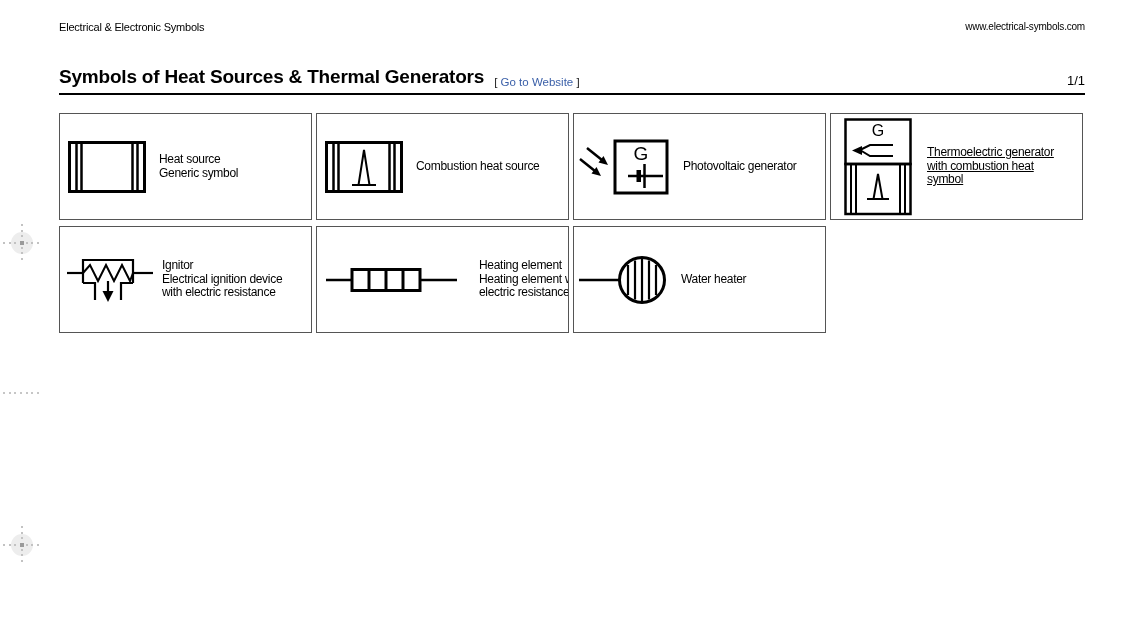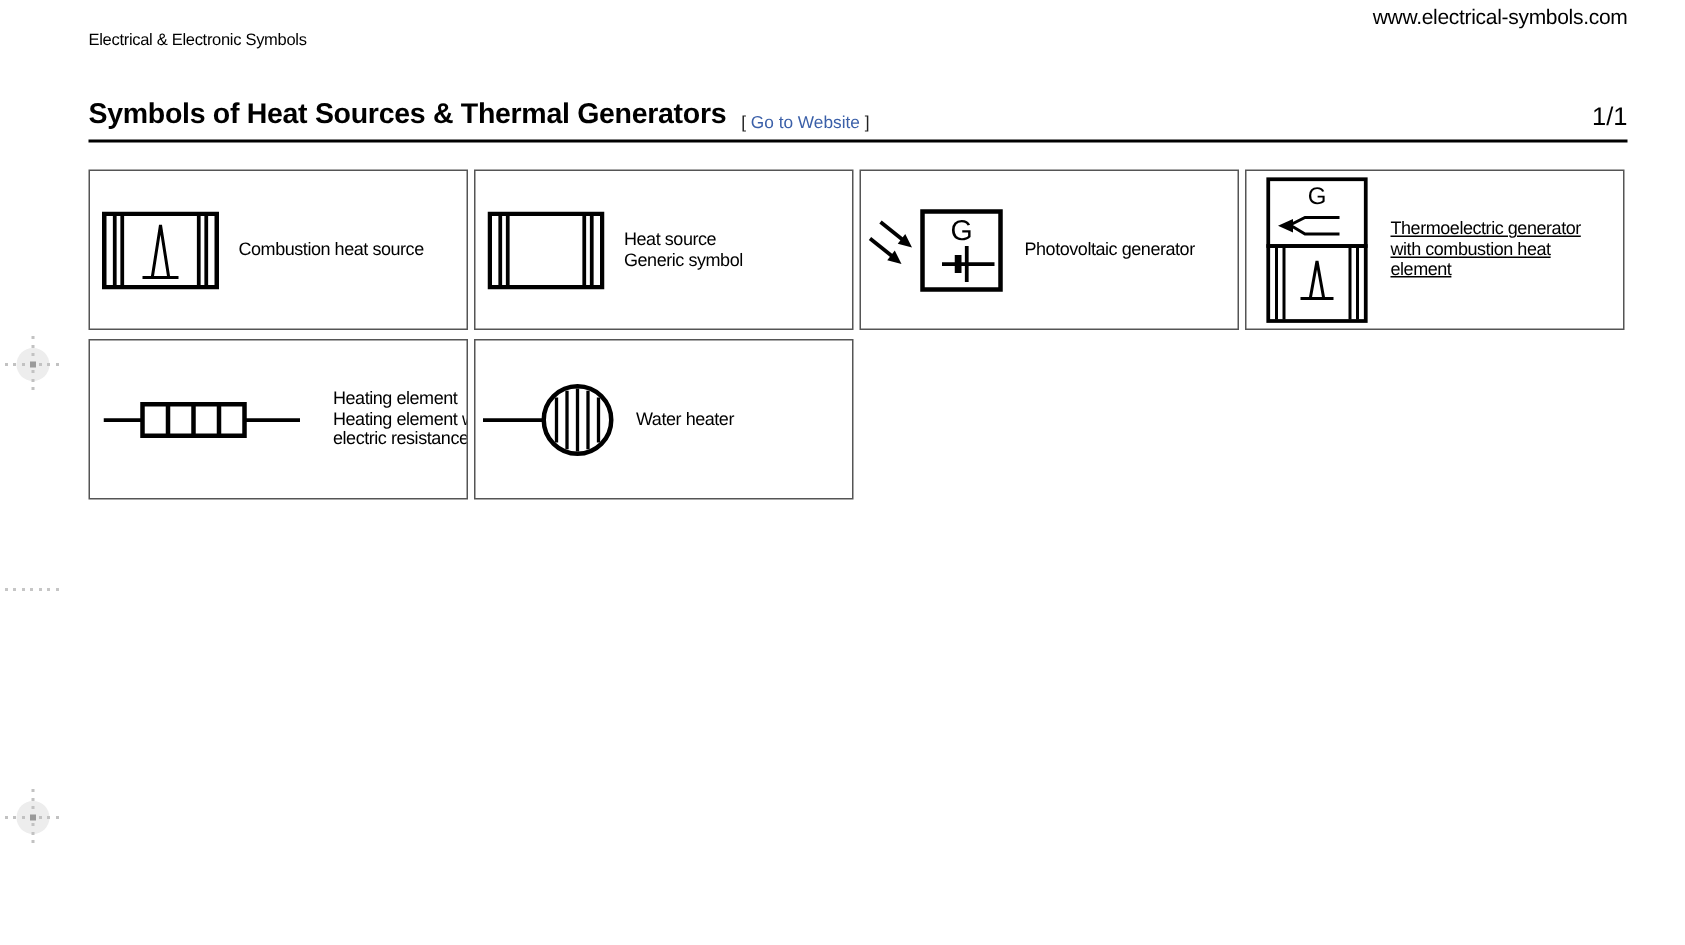--- a/index.html
+++ b/index.html
@@ -3,27 +3,27 @@
 <meta charset="utf-8">
 <style>
   html,body { margin:0; padding:0; }
   body {
     width:1123px; height:630px; position:relative;
     background:#ffffff; color:#000;
     font-family:"Liberation Sans", sans-serif;
     overflow:hidden;
   }
   .hdr-left  { position:absolute; left:59px;  top:21px; font-size:11px; letter-spacing:-0.2px; }
-  .hdr-right { position:absolute; right:38px; top:3px; font-size:14px; letter-spacing:-0.2px; }
+  .hdr-right { position:absolute; right:38px; top:21px; font-size:10px; letter-spacing:-0.2px; }
 
   .title-row { position:absolute; left:59px; right:38px; top:66px; display:flex; align-items:flex-end; }
   .page-title { font-size:19px; font-weight:bold; letter-spacing:-0.2px; white-space:nowrap; }
   .title-link { margin-left:10px; font-size:11.5px; white-space:nowrap; color:#222; }
   .title-link a { color:#3a5fa8; cursor:pointer; }
-  .page-num { margin-left:auto; font-size:17px; }
+  .page-num { margin-left:auto; font-size:13px; }
 
   .rule { position:absolute; left:59px; right:38px; top:93px; height:2px; background:#000; }
 
   .grid { position:absolute; left:59px; top:113px; }
   .row { display:flex; }
   .row + .row { margin-top:6px; }
   .cell {
     width:253px; height:107px; box-sizing:border-box;
     border:1px solid #555; background:#fff;
     display:flex; align-items:center; overflow:hidden;
@@ -77,39 +77,39 @@
 
   <div class="row">
 
     <div class="cell">
       <svg class="sym ml8" width="78" height="52" viewBox="0 0 78 52">
         <rect x="1.5" y="1.5" width="75" height="49" stroke-width="3"></rect>
         <line x1="8.5" y1="2" x2="8.5" y2="50" stroke-width="2.5"></line>
         <line x1="13.5" y1="2" x2="13.5" y2="50" stroke-width="2.5"></line>
         <line x1="64.5" y1="2" x2="64.5" y2="50" stroke-width="2.5"></line>
         <line x1="69.5" y1="2" x2="69.5" y2="50" stroke-width="2.5"></line>
-        <polygon points="39,9 33.5,44 44.5,44" stroke-width="2"></polygon>
-        <line x1="27" y1="44" x2="51" y2="44" stroke-width="2"></line>
       </svg>
       <div class="txt tg13">
-        <div>Combustion heat source</div>
+        <div>Heat source</div>
+        <div>Generic symbol</div>
       </div>
     </div>
 
     <div class="cell">
       <svg class="sym ml8" width="78" height="52" viewBox="0 0 78 52">
         <rect x="1.5" y="1.5" width="75" height="49" stroke-width="3"></rect>
         <line x1="8.5" y1="2" x2="8.5" y2="50" stroke-width="2.5"></line>
         <line x1="13.5" y1="2" x2="13.5" y2="50" stroke-width="2.5"></line>
         <line x1="64.5" y1="2" x2="64.5" y2="50" stroke-width="2.5"></line>
         <line x1="69.5" y1="2" x2="69.5" y2="50" stroke-width="2.5"></line>
+        <polygon points="39,9 33.5,44 44.5,44" stroke-width="2"></polygon>
+        <line x1="27" y1="44" x2="51" y2="44" stroke-width="2"></line>
       </svg>
       <div class="txt tg13">
-        <div>Heat source</div>
-        <div>Generic symbol</div>
+        <div>Combustion heat source</div>
       </div>
     </div>
 
     <div class="cell">
       <svg class="sym ml3" width="92" height="60" viewBox="0 0 92 60">
         <rect x="38" y="4" width="52" height="52" stroke-width="3"></rect>
         <text x="64" y="23" font-size="19" text-anchor="middle">G</text>
         <line x1="51" y1="39" x2="86" y2="39" stroke-width="2.5"></line>
         <rect class="fill" x="59.5" y="33" width="4.5" height="12"></rect>
         <line x1="67.5" y1="27" x2="67.5" y2="51" stroke-width="2.5"></line>
@@ -133,28 +133,43 @@
         <line x1="7" y1="47" x2="7" y2="95" stroke-width="2"></line>
         <line x1="12" y1="47" x2="12" y2="95" stroke-width="2"></line>
         <line x1="56" y1="47" x2="56" y2="95" stroke-width="2"></line>
         <line x1="61" y1="47" x2="61" y2="95" stroke-width="2"></line>
         <polygon points="34,56 29.5,81 38.5,81" stroke-width="2"></polygon>
         <line x1="23" y1="81" x2="45" y2="81" stroke-width="2"></line>
       </svg>
       <div class="txt tg15">
         <div>Thermoelectric generator</div>
         <div>with combustion heat</div>
-        <div>element</div>
+        <div>symbol</div>
       </div>
     </div>
 
   </div>
 
   <div class="row">
 
+    <div class="cell">
+      <svg class="sym ml7" width="86" height="44" viewBox="0 0 86 44">
+        <line x1="0" y1="15" x2="16" y2="15" stroke-width="2.2"></line>
+        <path d="M16,25 L16,2 L66,2 L66,25 M16,25 L28,25 L28,42 M66,25 L54,25 L54,42" stroke-width="2.2"></path>
+        <polyline points="16,15 23,7 31,23 39,7 47,23 55,7 63,23 66,15" stroke-width="2"></polyline>
+        <line x1="66" y1="15" x2="86" y2="15" stroke-width="2.2"></line>
+        <line x1="41" y1="23" x2="41" y2="34" stroke-width="2.2"></line>
+        <polygon class="fill" points="35.5,33 46.5,33 41,44"></polygon>
+      </svg>
+      <div class="txt tg9">
+        <div>Ignitor</div>
+        <div>Electrical ignition device</div>
+        <div>with electric resistance</div>
+      </div>
+    </div>
 
     <div class="cell">
       <svg class="sym ml9" width="131" height="30" viewBox="0 0 131 30">
         <line x1="0" y1="15" x2="26" y2="15" stroke-width="2.5"></line>
         <rect x="26" y="4.5" width="68" height="21" stroke-width="3"></rect>
         <line x1="43" y1="4.5" x2="43" y2="25.5" stroke-width="3"></line>
         <line x1="60" y1="4.5" x2="60" y2="25.5" stroke-width="3"></line>
         <line x1="77" y1="4.5" x2="77" y2="25.5" stroke-width="3"></line>
         <line x1="94" y1="15" x2="131" y2="15" stroke-width="2.5"></line>
       </svg>

